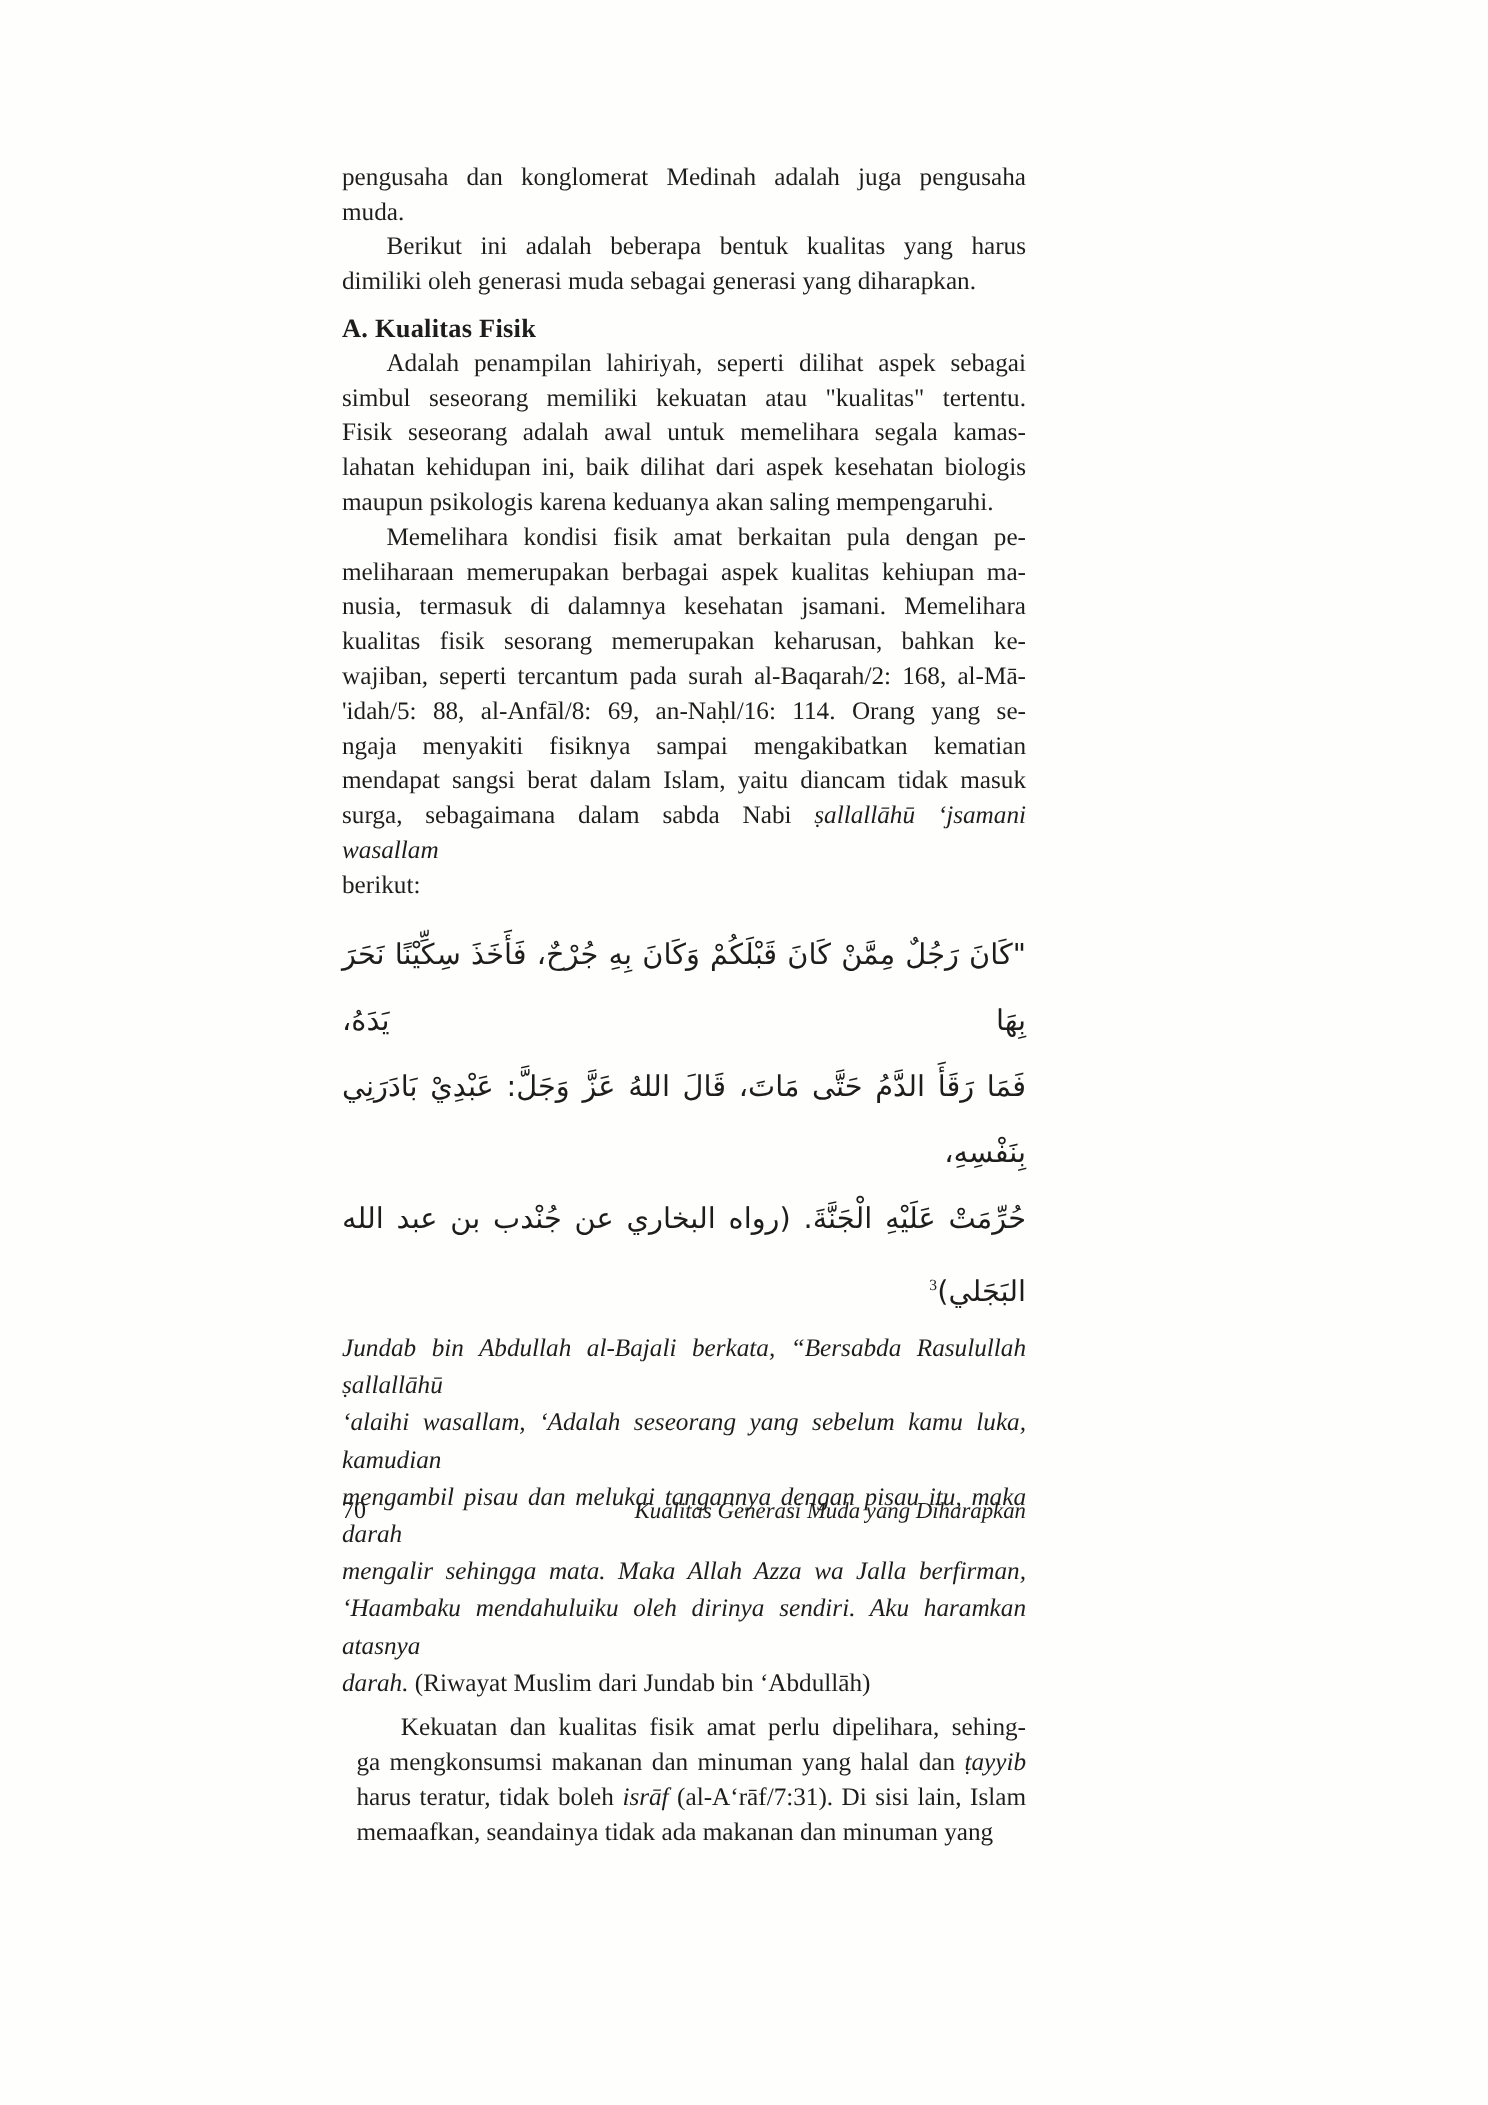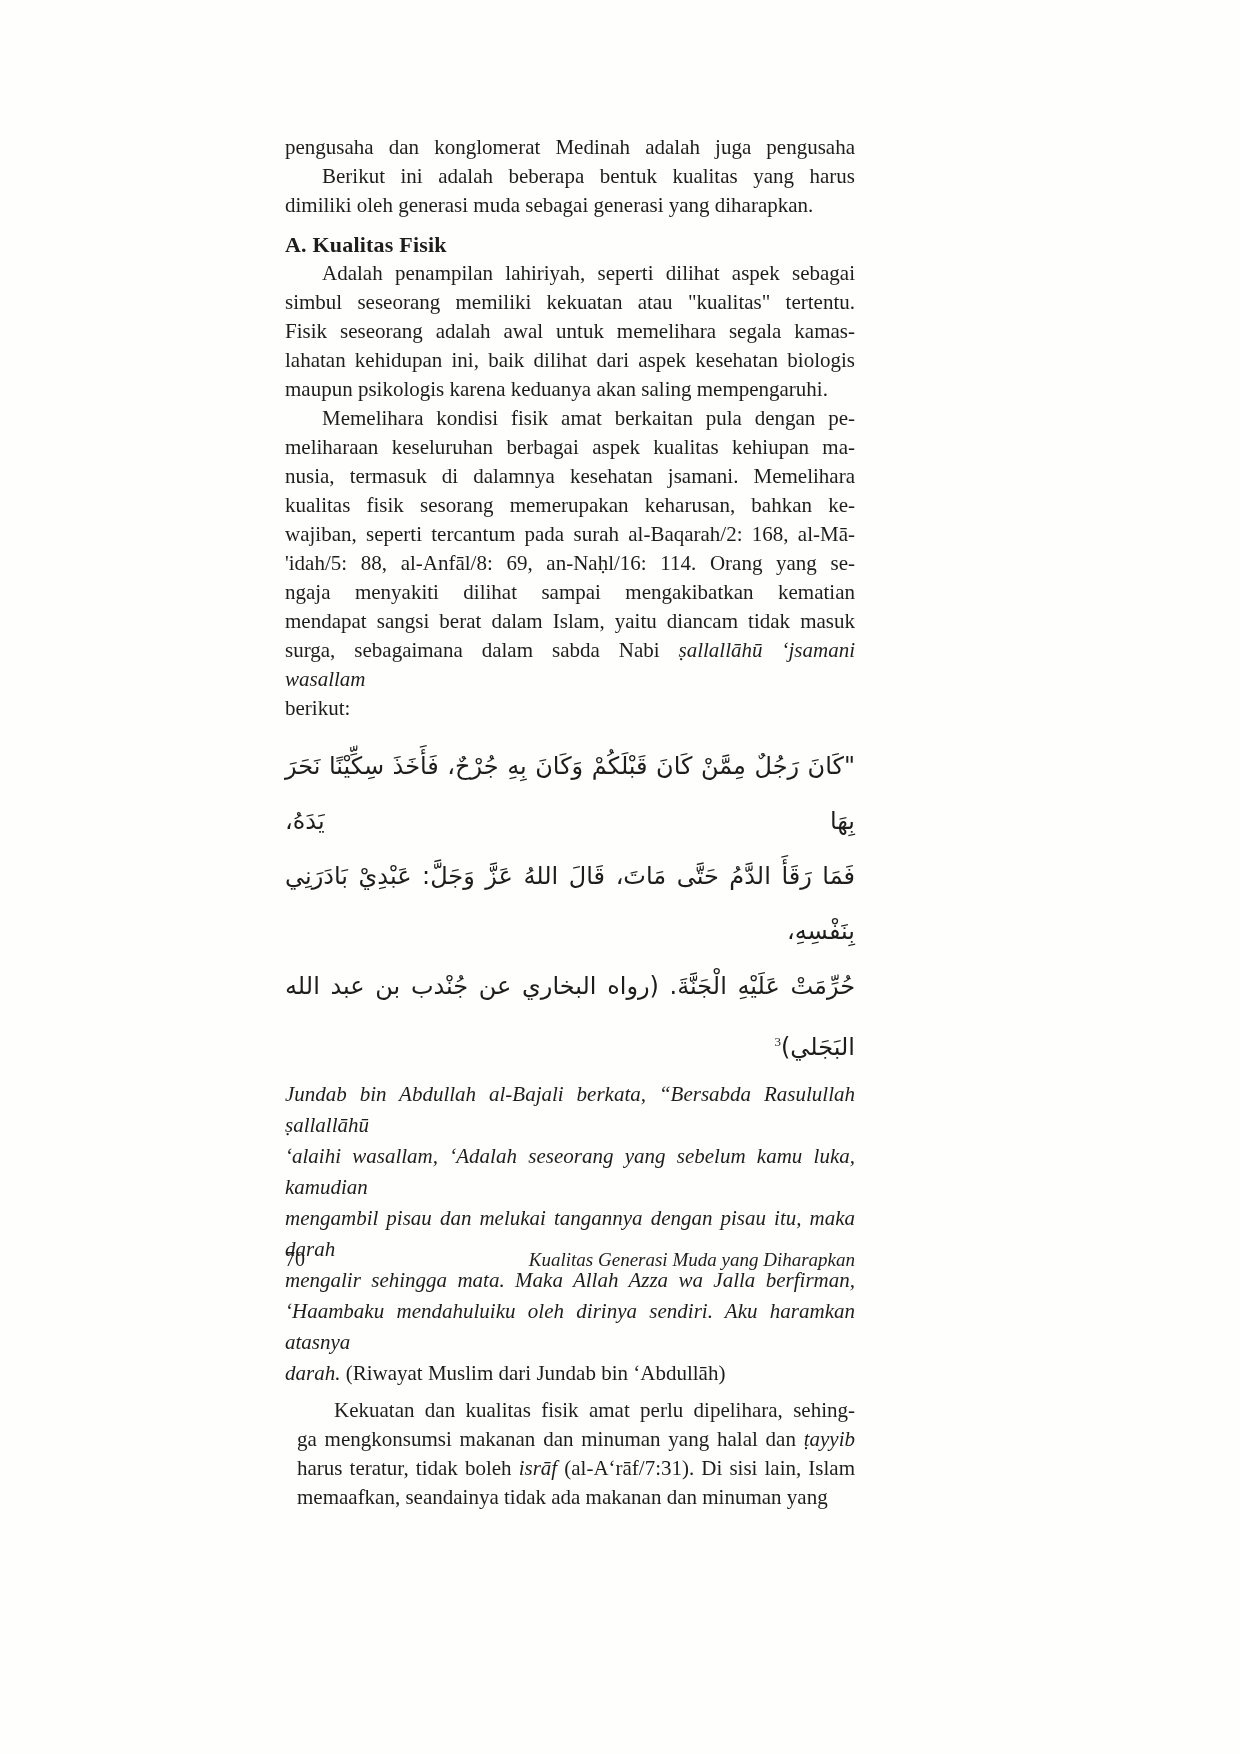--- a/index.html
+++ b/index.html
@@ -42,45 +42,46 @@
   .running-title { font-size:19px; font-style:italic; }
 </style>
 </head>
 <body>
 
 <div class="page">
   <div class="content">
 
     <div class="para">
         <div class="tl">pengusaha dan konglomerat Medinah adalah juga pengusaha</div>
+        <div class="tl tl-last">muda.</div>
       </div>
 
     <div class="para indent">
         <div class="tl">Berikut ini adalah beberapa bentuk kualitas yang harus</div>
         <div class="tl tl-last">dimiliki oleh generasi muda sebagai generasi yang diharapkan.</div>
       </div>
 
     <div class="heading">A. Kualitas  Fisik</div>
 
     <div class="para indent">
         <div class="tl">Adalah penampilan lahiriyah, seperti  dilihat aspek sebagai</div>
         <div class="tl">simbul seseorang memiliki kekuatan atau "kualitas" tertentu.</div>
         <div class="tl">Fisik seseorang adalah awal untuk memelihara segala kamas-</div>
         <div class="tl">lahatan kehidupan ini, baik dilihat dari aspek kesehatan biologis</div>
         <div class="tl tl-last">maupun psikologis karena keduanya akan saling mempengaruhi.</div>
       </div>
 
     <div class="para indent">
         <div class="tl">Memelihara kondisi fisik amat berkaitan pula dengan pe-</div>
-        <div class="tl">meliharaan  keseluruhan berbagai aspek kualitas kehiupan ma-</div>
+        <div class="tl">meliharaan  memerupakan berbagai aspek kualitas kehiupan ma-</div>
         <div class="tl">nusia, termasuk di dalamnya kesehatan jsamani. Memelihara</div>
         <div class="tl">kualitas fisik sesorang memerupakan keharusan, bahkan ke-</div>
         <div class="tl">wajiban, seperti tercantum pada surah al-Baqarah/2: 168, al-Mā-</div>
         <div class="tl">'idah/5: 88, al-Anfāl/8: 69, an-Naḥl/16: 114.  Orang yang se-</div>
-        <div class="tl">ngaja menyakiti dilihat sampai mengakibatkan kematian</div>
+        <div class="tl">ngaja menyakiti fisiknya sampai mengakibatkan kematian</div>
         <div class="tl">mendapat sangsi berat dalam Islam, yaitu diancam tidak masuk</div>
         <div class="tl">surga, sebagaimana dalam sabda Nabi <i>ṣallallāhū ‘jsamani wasallam</i></div>
         <div class="tl tl-last">berikut:</div>
       </div>
 
     <div class="arabic" dir="rtl">
         <div class="tl">"كَانَ رَجُلٌ مِمَّنْ كَانَ قَبْلَكُمْ وَكَانَ بِهِ جُرْحٌ، فَأَخَذَ سِكِّيْنًا نَحَرَ بِهَا يَدَهُ،</div>
         <div class="tl">فَمَا رَقَأَ الدَّمُ حَتَّى مَاتَ، قَالَ اللهُ عَزَّ وَجَلَّ: عَبْدِيْ بَادَرَنِي بِنَفْسِهِ،</div>
         <div class="tl tl-last">حُرِّمَتْ عَلَيْهِ الْجَنَّةَ. (رواه البخاري عن جُنْدب بن عبد الله البَجَلي)<sup>3</sup></div>
       </div>

